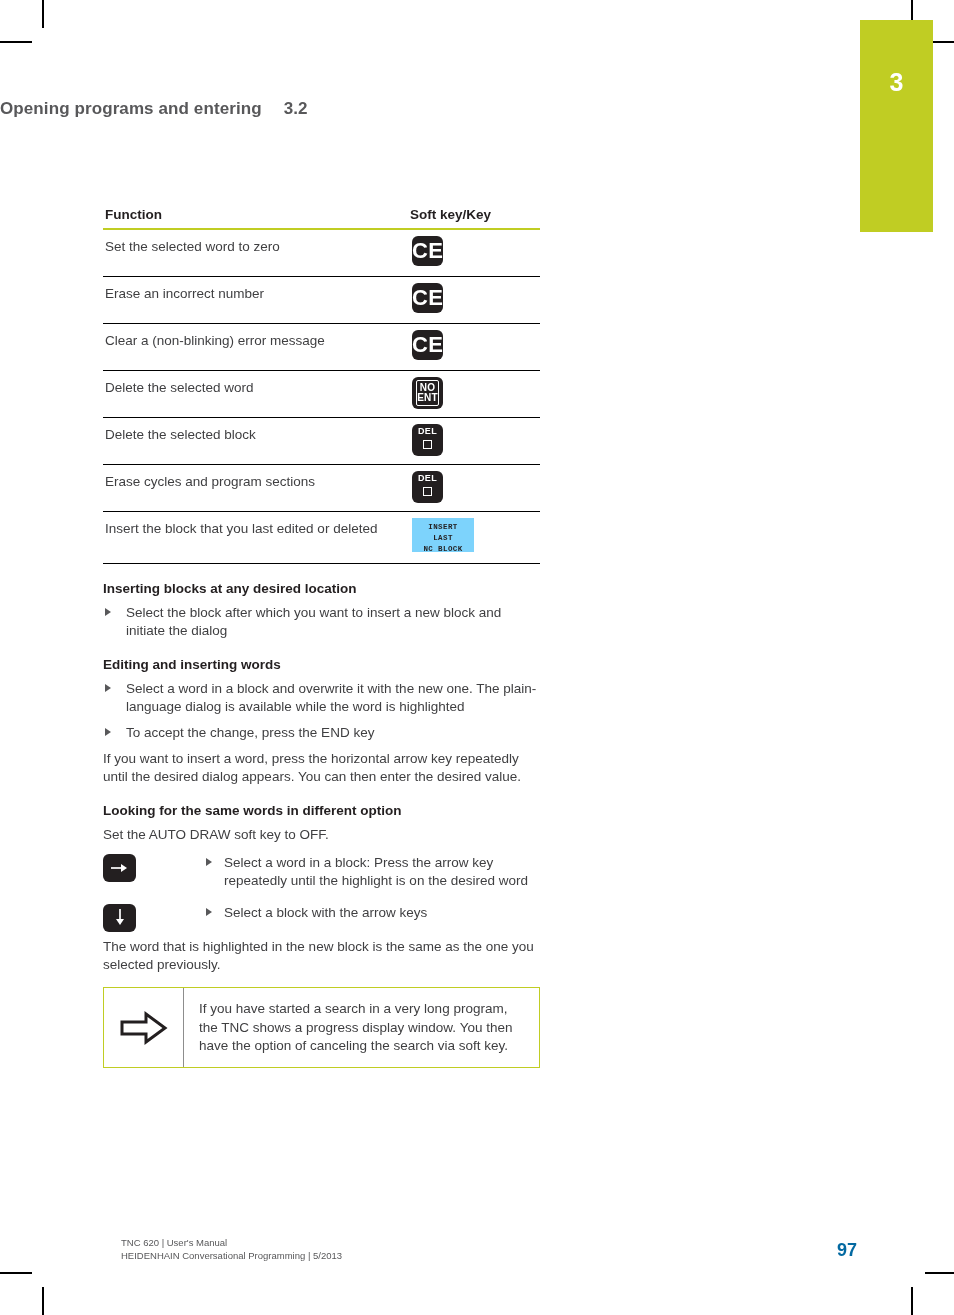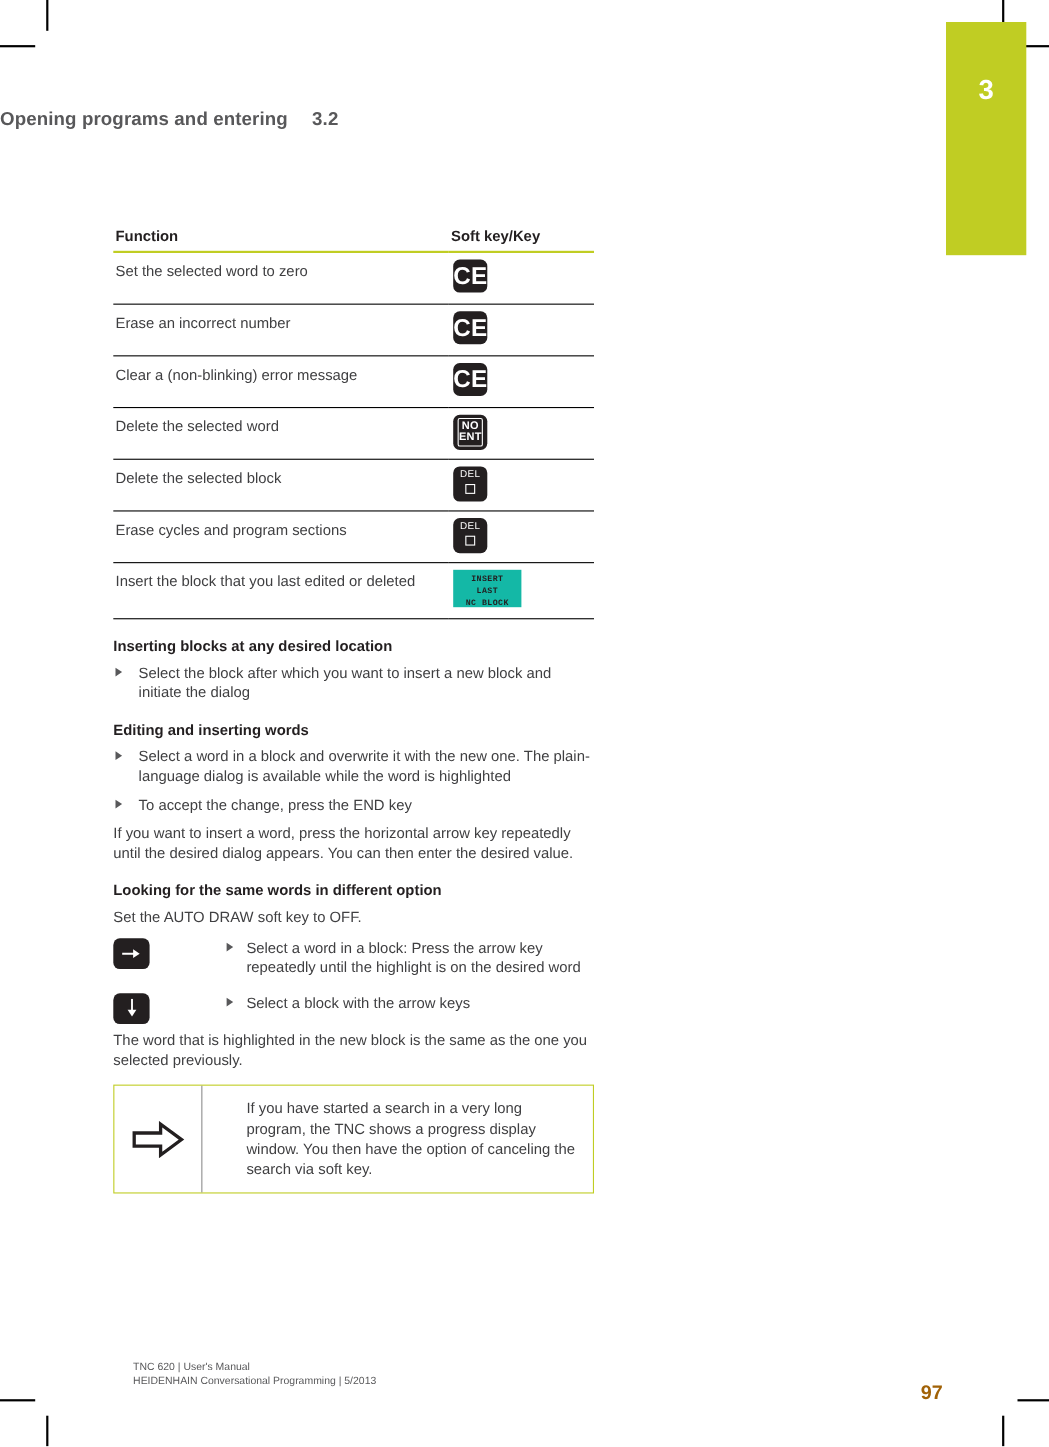--- a/index.html
+++ b/index.html
@@ -150,21 +150,21 @@
     width: 31px;
     height: 32px;
     position: relative;
   }
   .hardkey.del .dtext {
     position: absolute;
     top: 3px;
     left: 0;
     width: 100%;
     font-size: 9px;
-    font-weight: normal;
+    font-weight: bold;
     letter-spacing: 0.3px;
     line-height: 1;
   }
   .hardkey.del .dbox {
     position: absolute;
     left: 50%;
     margin-left: -5px;
     top: 16px;
     width: 9px;
     height: 9px;
@@ -179,21 +179,21 @@
   .hardkey.arrow svg {
     position: absolute;
     left: 50%;
     top: 50%;
     transform: translate(-50%, -50%);
   }
 
   
   .softkey {
     display: inline-block;
-    background: #14b8a6;
+    background: #7dd3fc;
     width: 62px;
     height: 34px;
     color: #231f20;
     font-family: "Liberation Mono", monospace;
     font-size: 7.5px;
     font-weight: bold;
     letter-spacing: 0.4px;
     text-align: center;
     padding-top: 4px;
     box-sizing: border-box;
@@ -289,21 +289,21 @@
     position: absolute;
     left: 0;
     top: 0;
     width: 79px;
     height: 100%;
     display: flex;
     align-items: center;
     justify-content: center;
   }
   .notebox .ntext {
-    margin-left: 104px;
+    margin-left: 79px;
     padding: 12px 12px 12px 16px;
     font-size: 13.5px;
     color: #3f3f41;
     line-height: 1.34;
   }
 
   
   #footer {
     position: absolute;
     left: 121px;
@@ -313,22 +313,22 @@
   #footer .fl {
     float: left;
     font-size: 9.5px;
     color: #58585a;
     line-height: 1.42;
   }
   #footer .pageno {
     float: right;
     font-size: 18px;
     font-weight: bold;
-    color: #a16207;
-    margin-top: 20px;
+    color: #0369a1;
+    margin-top: 4px;
   }
 </style>
 </head>
 <body>
 
 <div id="page">
 
   <div class="crop crop-v" style="left:42px; top:0; height:28px;"></div>
   <div class="crop crop-h" style="left:0; top:41px; width:32px;"></div>
   <div class="crop crop-v" style="left:911px; top:0; height:28px;"></div>

